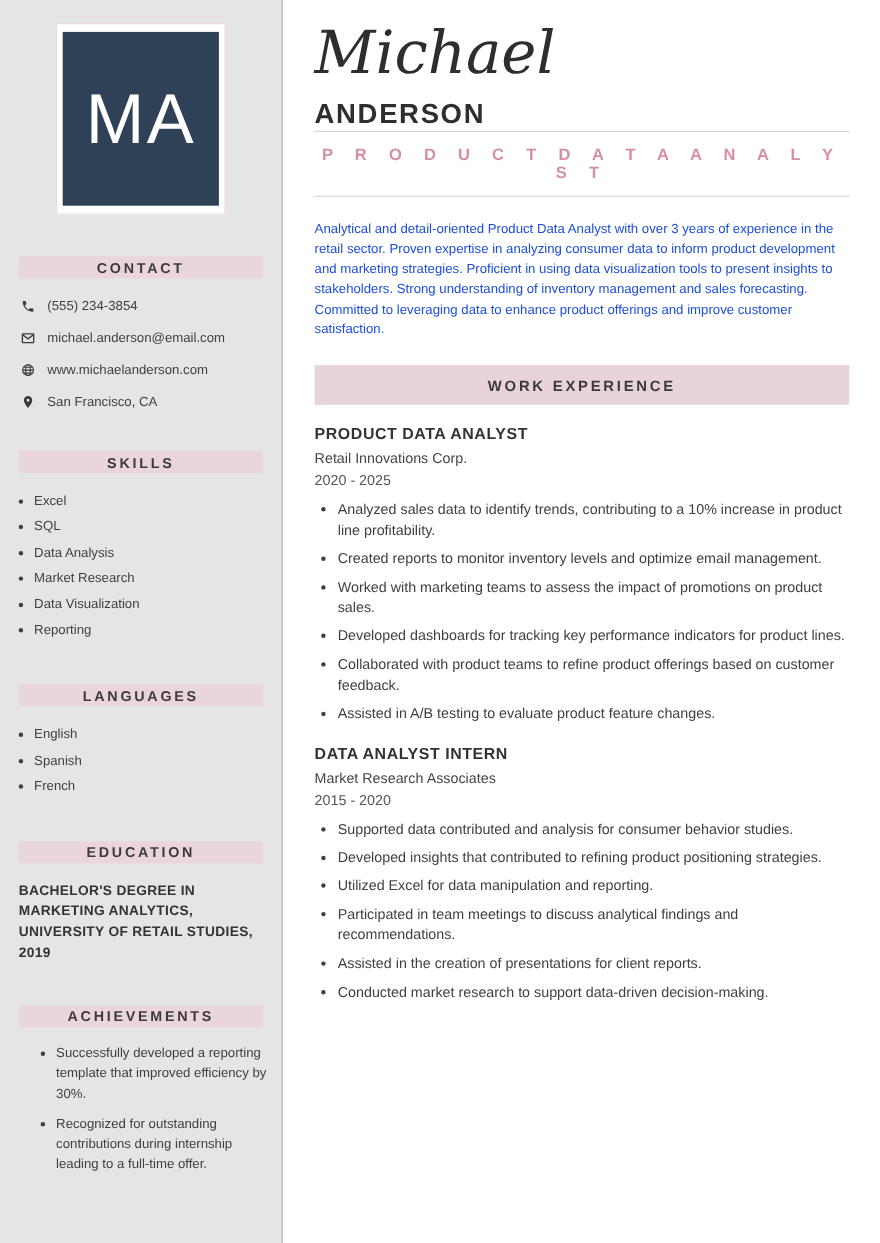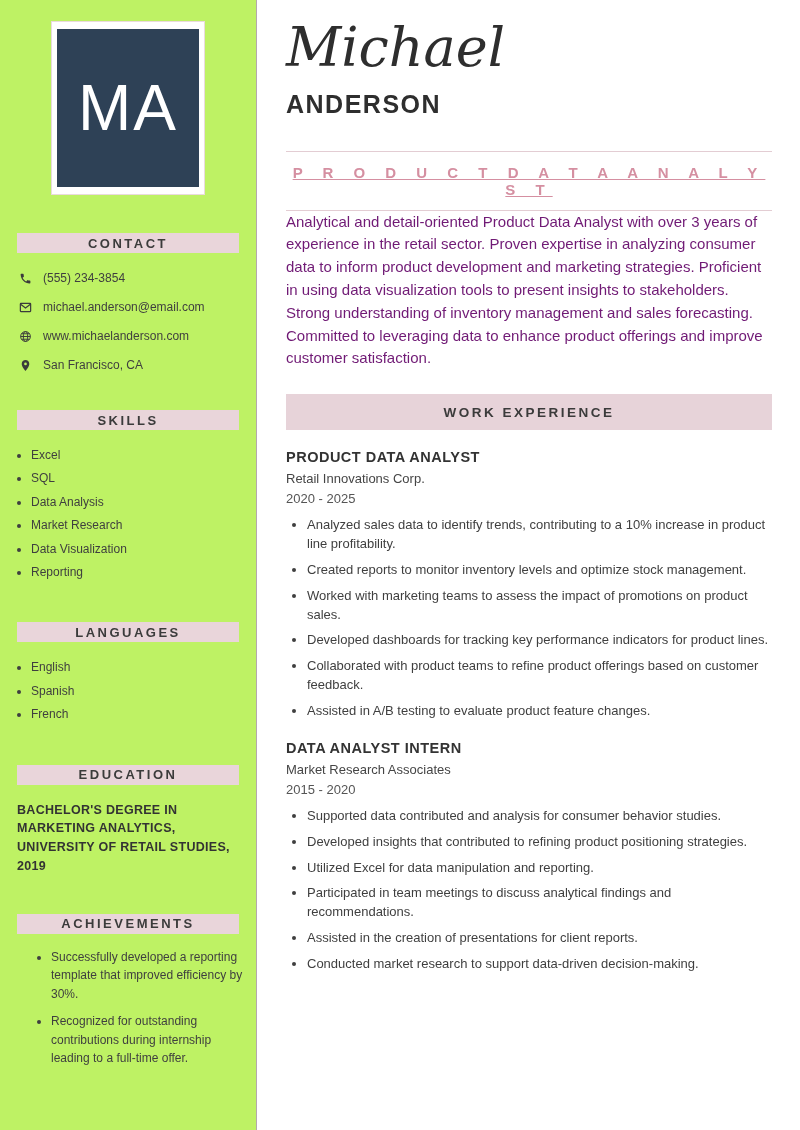--- a/index.html
+++ b/index.html
@@ -1,21 +1,21 @@
 <!DOCTYPE html>
 <html><head>
 <meta charset="utf-8">
 <style>
   * { margin:0; padding:0; box-sizing:border-box; }
   html,body { background:#ffffff; }
   body { font-family:"Liberation Sans", sans-serif; color:#3f3f3f; }
   .page { width:800px; height:1130px; display:flex; background:#ffffff; overflow:hidden; }
 
   
-  .sidebar { width:257px; min-width:257px; background:#bef264; border-right:1px solid #b4a9ac; padding-bottom:20px; }
+  .sidebar { width:257px; min-width:257px; background:#e5e5e5; border-right:1px solid #b4a9ac; padding-bottom:20px; }
   .avatar-frame { width:154px; height:174px; background:#ffffff; margin:21px auto 0; display:flex; align-items:center; justify-content:center; box-shadow:0 0 0 1px #eadadd inset; }
   .avatar-inner { width:142px; height:158px; background:#2e4156; display:flex; align-items:center; justify-content:center; }
   .avatar-inner span { color:#ffffff; font-size:64px; letter-spacing:2px; font-weight:400; }
 
   .side-band { margin:38px 17px 0; height:20px; background:#e9d5da; display:flex; align-items:center; justify-content:center;
                font-weight:bold; font-size:13px; letter-spacing:2.5px; color:#3b3b3b; }
   .contact-list { margin:18px 0 0 19px; }
   .contact-item { display:flex; align-items:center; gap:11px; margin-bottom:15px; font-size:12px; color:#3f3f3f; }
   .contact-item svg { width:13px; height:13px; flex:0 0 13px; color:#3b3b3b; }
 
@@ -23,24 +23,24 @@
   ul.side-list li { font-size:12px; line-height:1.95; color:#3f3f3f; }
   ul.side-list.ach li { line-height:1.55; margin-bottom:9px;margin-left:20px; }
 
   .edu-text { margin:16px 17px 0; font-weight:bold; font-size:12.5px; line-height:1.5; color:#333333; letter-spacing:0.3px; }
 
   
   .main { flex:1; padding:20px 28px 0 29px; }
   .first-name { font-family:"DejaVu Serif", serif; font-style:italic; font-weight:500; font-size:54px; line-height:1.05; color:#2e2e2e; }
   .last-name { font-size:25px; font-weight:bold; letter-spacing:1.5px; color:#2e2e2e; margin-top:13px; }
 
-  .job-heading { margin-top:32px; border-top:1px solid #e3cdd3; border-bottom:1px solid #e3cdd3; padding:12px 0;
-                 text-align:center; color:#d58fa1; font-weight:bold; font-size:15px; letter-spacing:8px;text-decoration:underline; }
+  .job-heading { margin-top:0; border-top:1px solid #e3cdd3; border-bottom:1px solid #e3cdd3; padding:12px 0;
+                 text-align:center; color:#d58fa1; font-weight:bold; font-size:15px; letter-spacing:8px; }
 
-  .summary { font-size:15px; line-height:1.52; color:#701a75; }
+  .summary { margin-top:20px; font-size:12px; line-height:1.52; color:#1d4ed8; }
 
   .work-band { margin-top:24px; height:36px; background:#e7d3d9; display:flex; align-items:center; justify-content:center;
                font-weight:bold; font-size:13.5px; letter-spacing:2.5px; color:#3b3b3b; }
 
   .job { margin-top:19px; }
   .job-title { font-size:14.5px; font-weight:bold; letter-spacing:0.5px; color:#333333; }
   .company { font-size:13px; color:#454545; margin-top:6px; }
   .dates { font-size:13px; color:#555555; margin-top:5px; }
   ul.bullets { margin:10px 0 0; padding-left:21px; list-style:disc; }
   ul.bullets li { font-size:13px; line-height:1.45; color:#3f3f3f; margin-bottom:7px; }
@@ -127,21 +127,21 @@
     <p class="summary">Analytical and detail-oriented Product Data Analyst with over 3 years of experience in the retail sector. Proven expertise in analyzing consumer data to inform product development and marketing strategies. Proficient in using data visualization tools to present insights to stakeholders. Strong understanding of inventory management and sales forecasting. Committed to leveraging data to enhance product offerings and improve customer satisfaction.</p>
 
     <div class="work-band">WORK EXPERIENCE</div>
 
     <section class="job">
       <div class="job-title">PRODUCT DATA ANALYST</div>
       <div class="company">Retail Innovations Corp.</div>
       <div class="dates">2020 - 2025</div>
       <ul class="bullets">
         <li>Analyzed sales data to identify trends, contributing to a 10% increase in product line profitability.</li>
-        <li>Created reports to monitor inventory levels and optimize stock management.</li>
+        <li>Created reports to monitor inventory levels and optimize email management.</li>
         <li>Worked with marketing teams to assess the impact of promotions on product sales.</li>
         <li>Developed dashboards for tracking key performance indicators for product lines.</li>
         <li>Collaborated with product teams to refine product offerings based on customer feedback.</li>
         <li>Assisted in A/B testing to evaluate product feature changes.</li>
       </ul>
     </section>
 
     <section class="job">
       <div class="job-title">DATA ANALYST INTERN</div>
       <div class="company">Market Research Associates</div>

